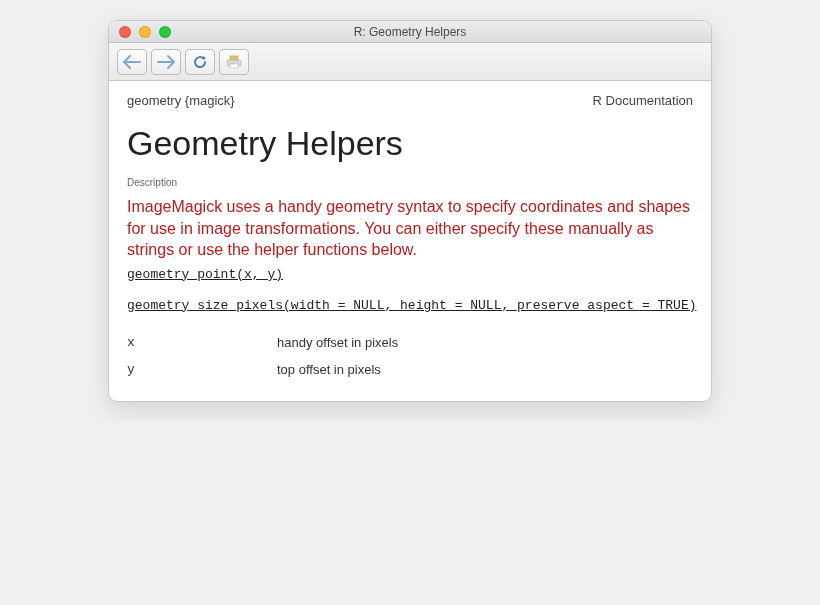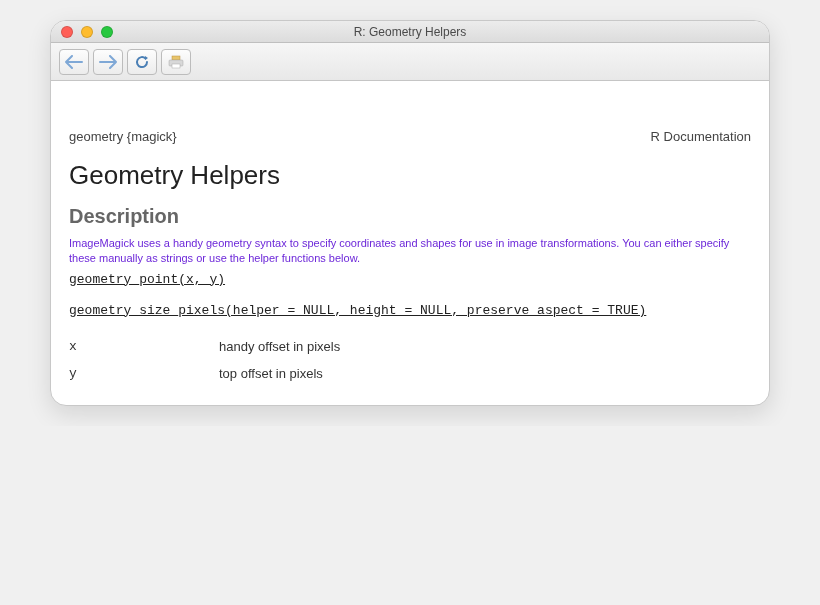--- a/index.html
+++ b/index.html
@@ -5,24 +5,24 @@
   * { box-sizing: border-box; margin: 0; padding: 0; }
   body {
     background: #f0f0f0;
     font-family: "Helvetica Neue", Helvetica, Arial, sans-serif;
     display: flex;
     justify-content: center;
     align-items: flex-start;
     padding: 20px 0;
   }
   .window {
-    width: 720px;
+    width: 604px;
     background: #fff;
     border: 1px solid #c8c8c8;
-    border-radius: 16px;
+    border-radius: 9px;
     box-shadow: 0 8px 24px rgba(0,0,0,0.12);
     overflow: hidden;
   }
   .titlebar {
     height: 22px;
     background: linear-gradient(#ececec, #dcdcdc);
     border-bottom: 1px solid #bfbfbf;
     display: flex;
     align-items: center;
     position: relative;
@@ -68,39 +68,38 @@
   .content {
     padding: 12px 18px 18px 18px;
     color: #333;
   }
   .doc-header {
     display: flex;
     justify-content: space-between;
     font-size: 13px;
     color: #444;
     margin-bottom: 16px;
-    margin-top: 36px;
   }
   h1.page-title {
-    font-size: 26px;
+    font-size: 34px;
     font-weight: 500;
     color: #222;
     margin-bottom: 4px;
   }
   h3.section {
-    font-size: 20px;
-    font-weight: 700;
+    font-size: 10px;
+    font-weight: 400;
     color: #666;
     margin-top: 14px;
     margin-bottom: 8px;
   }
   p.desc {
-    font-size: 11px;
+    font-size: 16px;
     line-height: 1.35;
-    color: #6d28d9;
+    color: #b91c1c;
     margin-bottom: 4px;
   }
   .usage-block {
     margin-top: 6px;
   }
   .usage-line {
     font-family: "Courier New", Courier, monospace;
     font-size: 13px;
     color: #222;
     line-height: 1.3;
@@ -177,21 +176,21 @@
       <span>R Documentation</span>
     </div>
 
     <h1 class="page-title">Geometry Helpers</h1>
 
     <h3 class="section">Description</h3>
     <p class="desc">ImageMagick uses a handy geometry syntax to specify coordinates and shapes for use in image transformations. You can either specify these manually as strings or use the helper functions below.</p>
 
     <div class="usage-block">
       <div class="usage-line">geometry_point(x, y)</div>
-      <div class="usage-line">geometry_size_pixels(helper = NULL, height = NULL, preserve_aspect = TRUE)</div>
+      <div class="usage-line">geometry_size_pixels(width = NULL, height = NULL, preserve_aspect = TRUE)</div>
     </div>
 
     <table class="args">
       <tbody>
           <tr>
         <td class="name">x</td>
         <td>handy offset in pixels</td>
       </tr>
       <tr>
         <td class="name">y</td>

